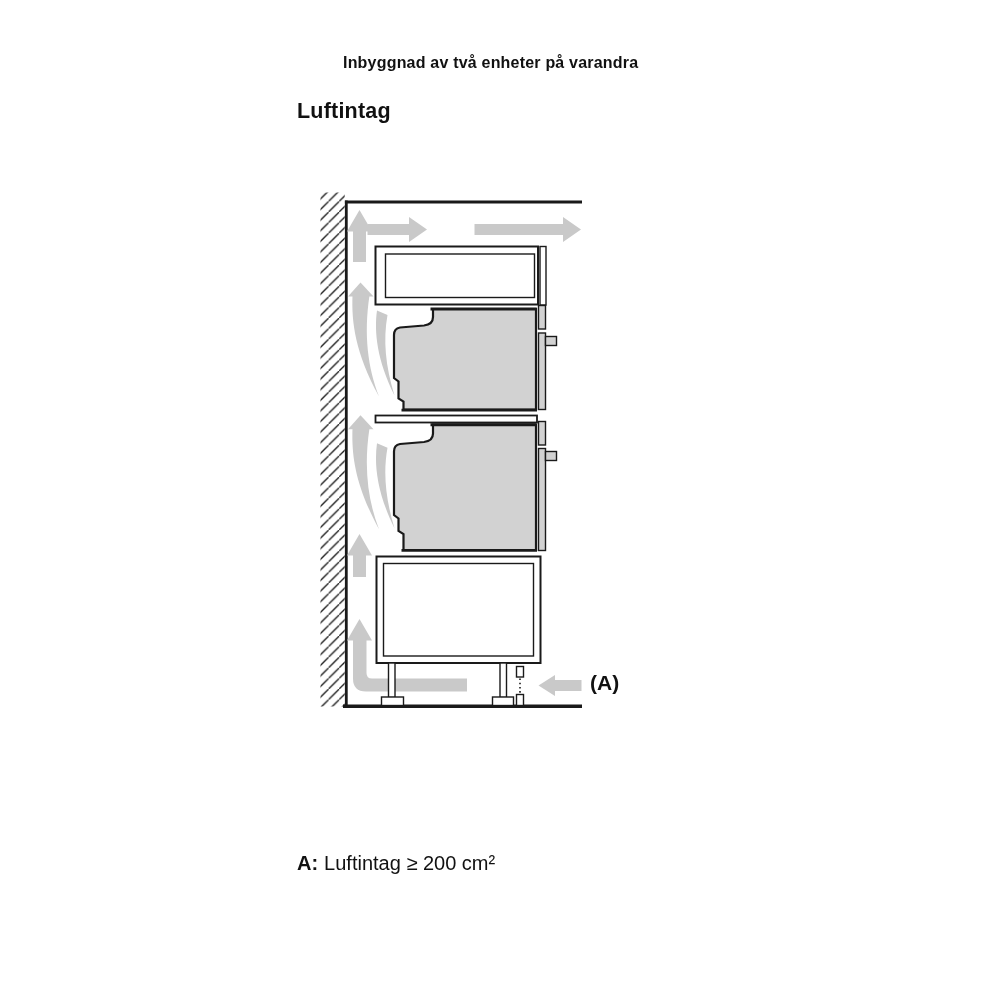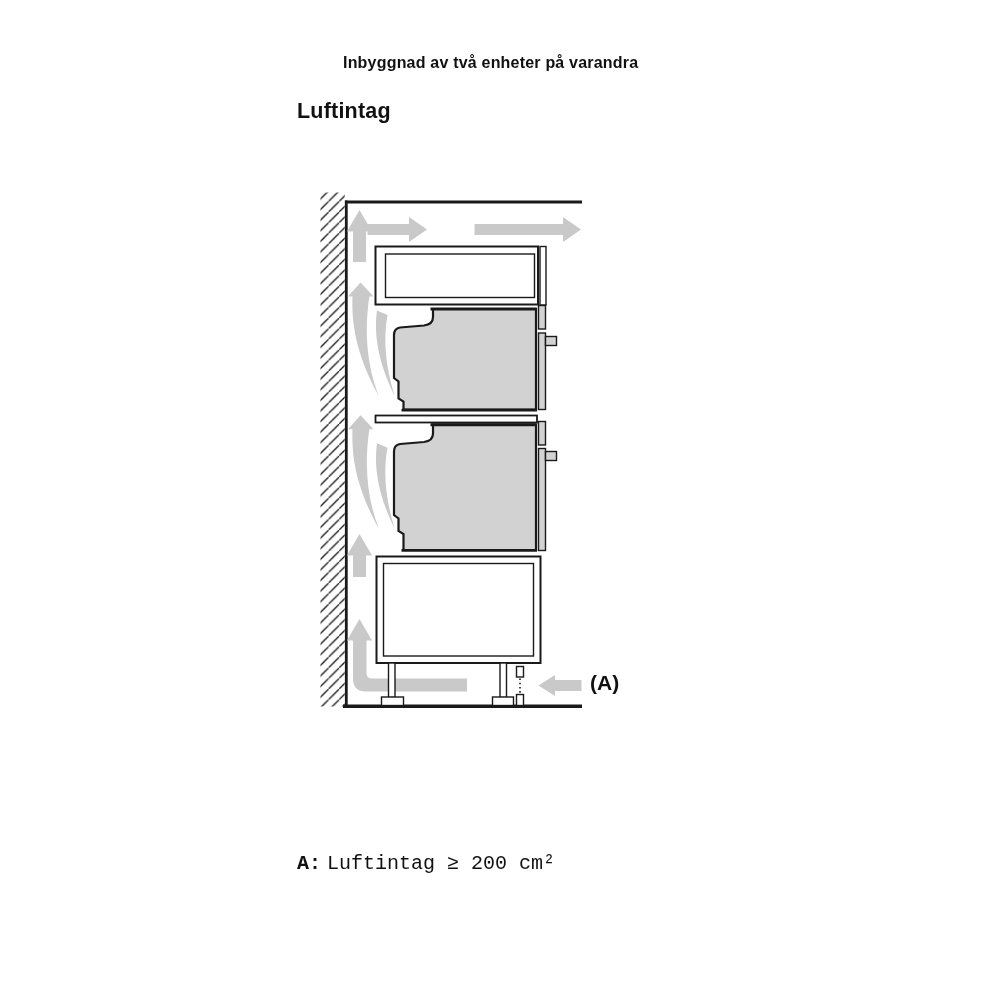--- a/index.html
+++ b/index.html
@@ -9,21 +9,21 @@
     color:#111;position:relative;overflow:hidden;
   }
   .abs{position:absolute;}
   .title{
     left:311px;top:54px;font-size:16px;font-weight:700;letter-spacing:.2px;white-space:nowrap;margin-left:32px;
   }
   .subtitle{
     left:297px;top:99px;font-size:21.5px;font-weight:700;letter-spacing:.2px;white-space:nowrap;
   }
   .caption{
-    left:297px;top:852px;font-size:20px;white-space:nowrap;font-family:Liberation Mono, monospace;
+    left:297px;top:852px;font-size:20px;white-space:nowrap;
   }
   .caption .pfx{font-weight:700;margin-right:6px;}
   .callout{
     left:590px;top:671px;font-size:21px;font-weight:700;white-space:nowrap;
   }
   svg{display:block;}
 </style>
 </head>
 <body>
 

